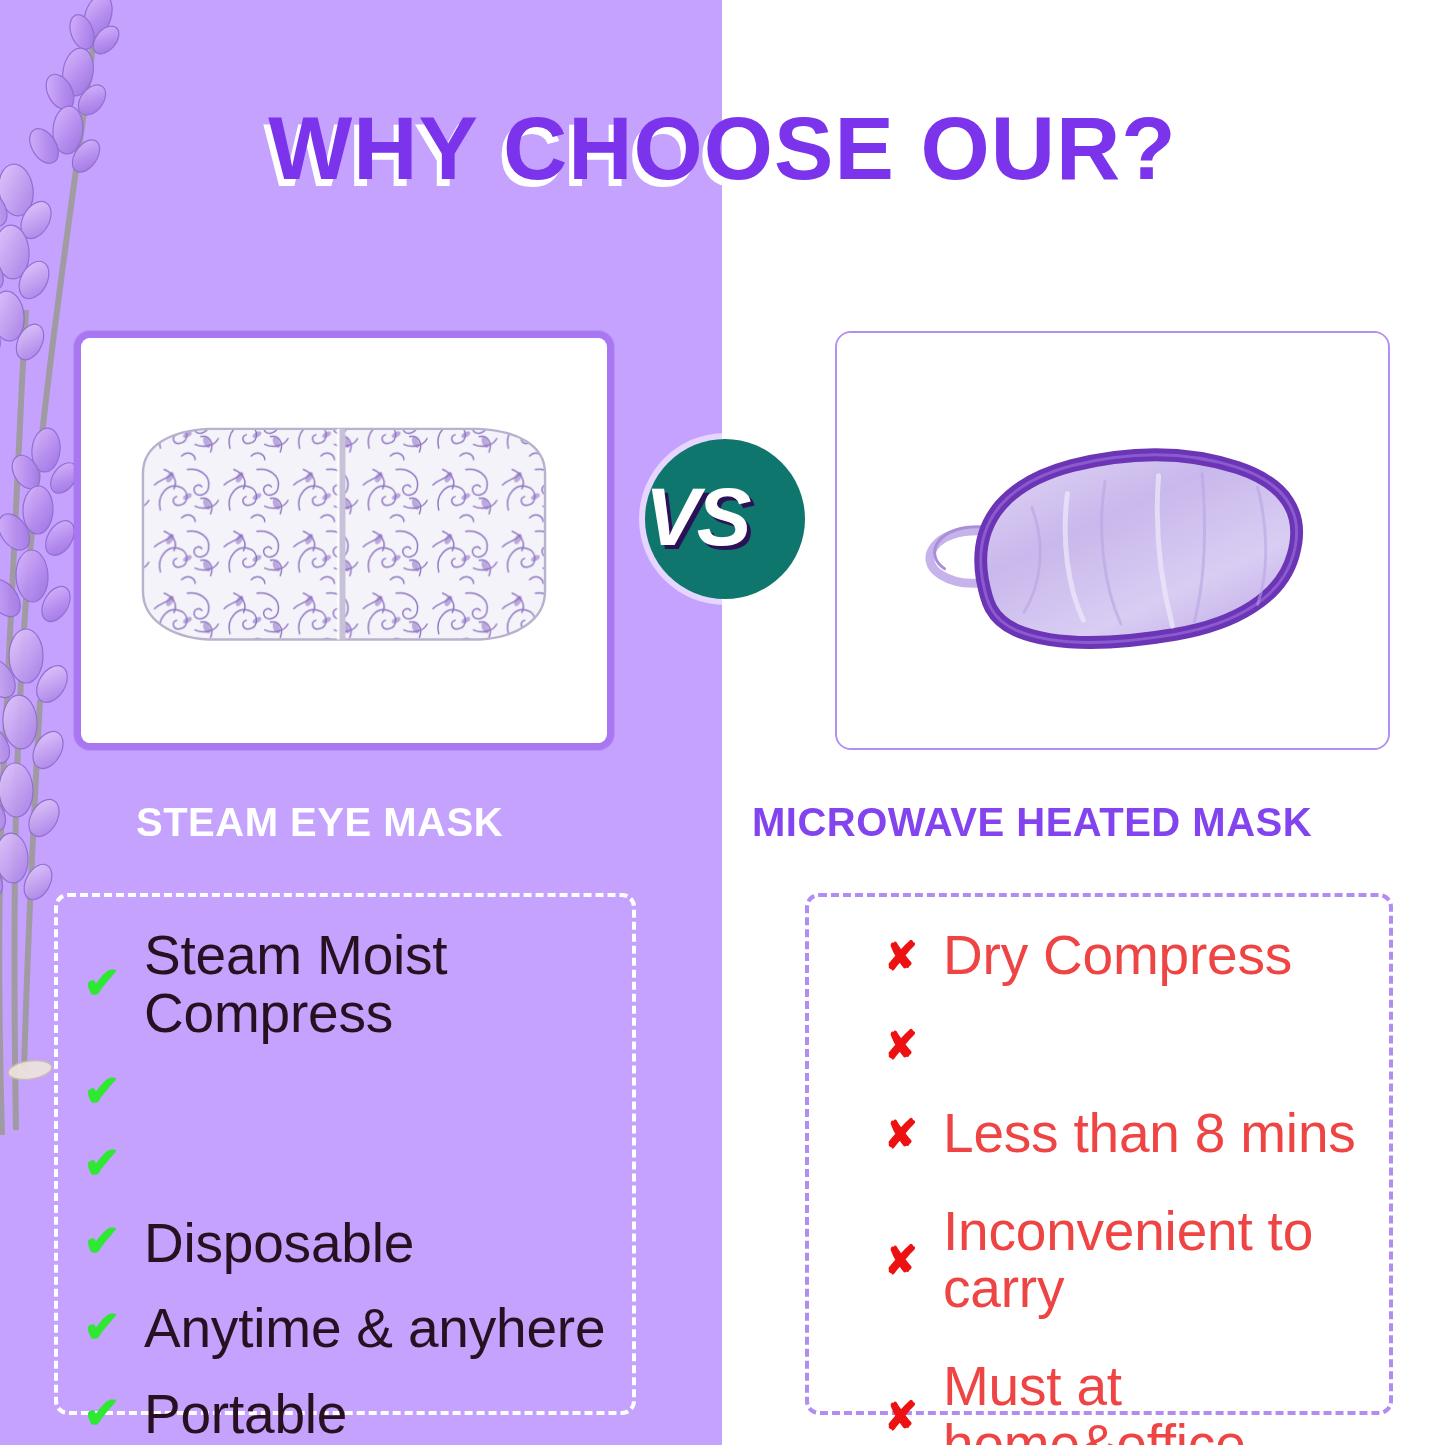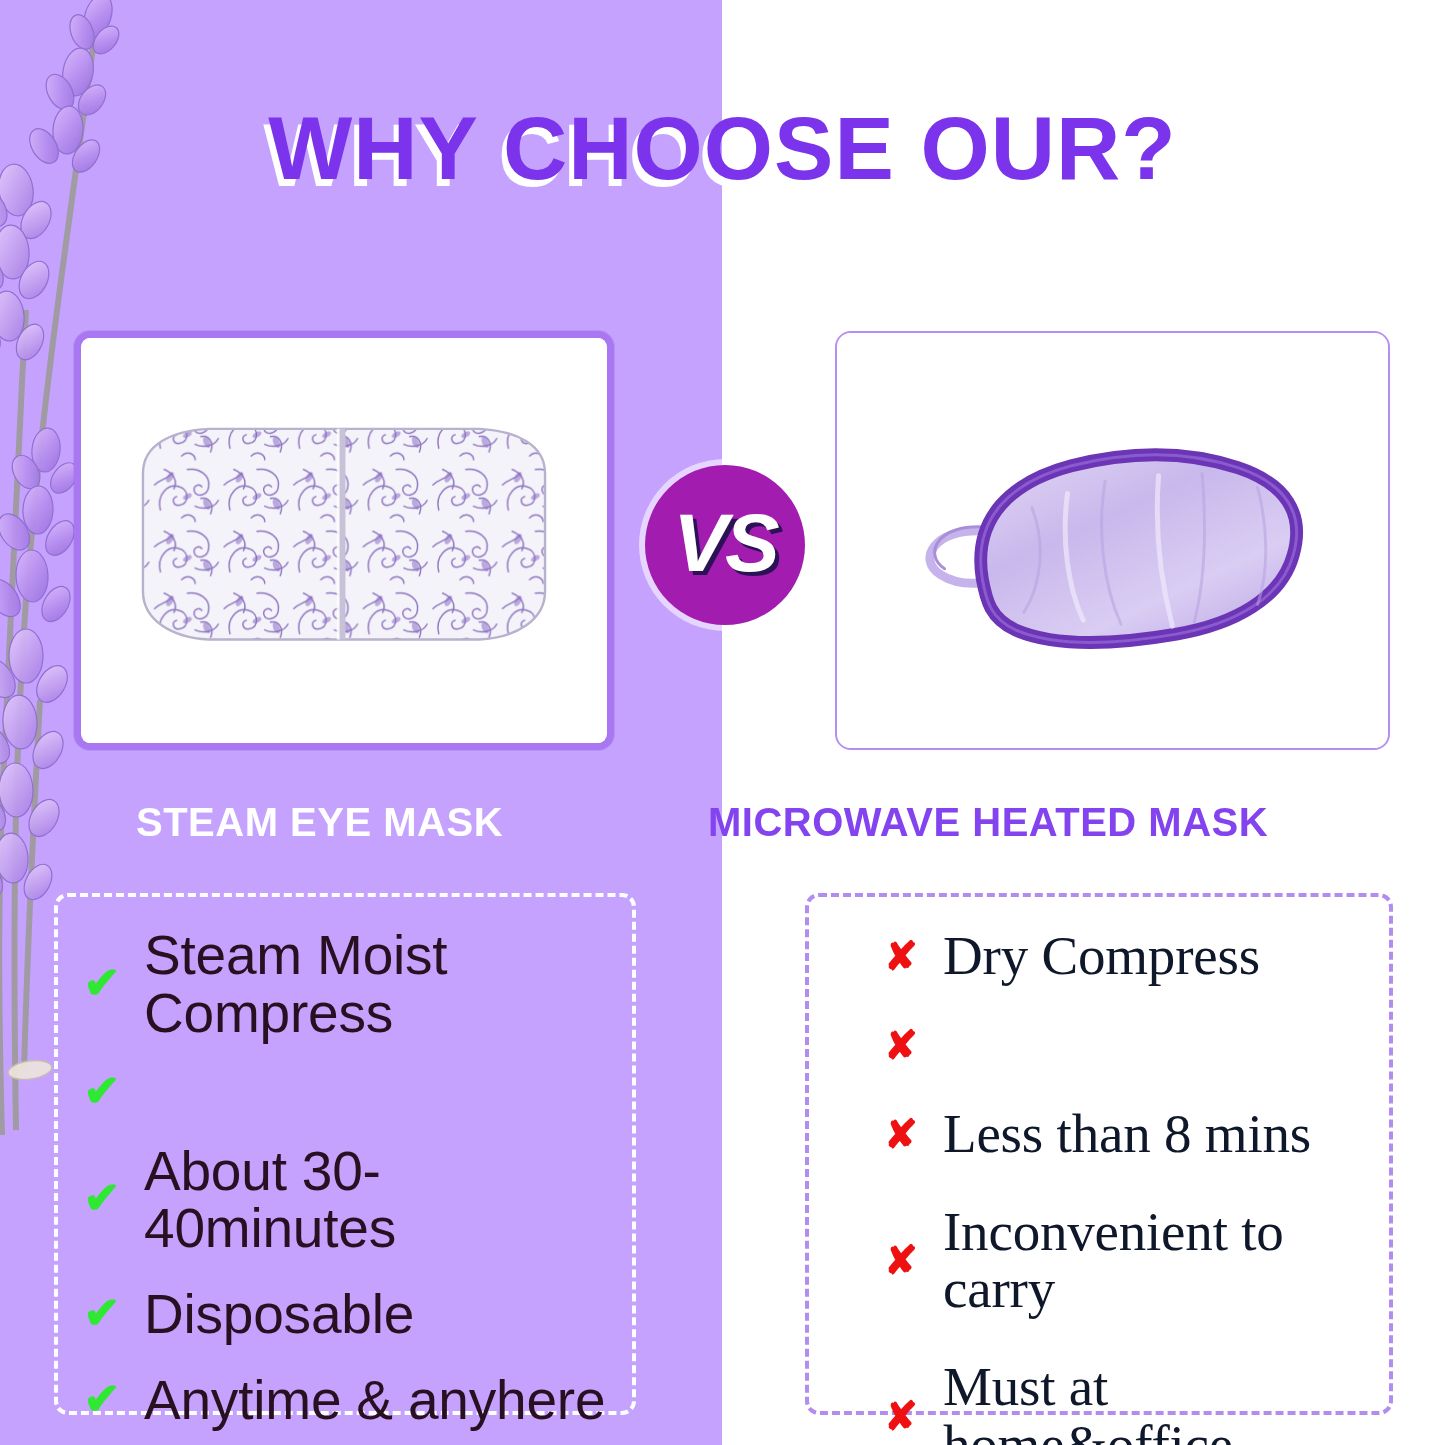--- a/index.html
+++ b/index.html
@@ -61,26 +61,26 @@
   .card-right {
     left:835px; top:331px;
     width:555px; height:419px;
     border:2px solid #b58ef2;
   }
   .card svg { display:block; width:100%; height:100%; }
 
   
   .vs-badge {
     position:absolute;
-    left:645px; top:465px;
+    left:645px; top:439px;
     width:160px; height:160px;
     border-radius:50%;
-    background:#a21caf;
+    background:#0f766e;
     box-shadow:0 0 0 6px rgba(255,255,255,.55);
-    display:flex; align-items:center; justify-content:center;
+    display:flex; align-items:center; 
   }
   .vs-text {
     font-size:82px;
     font-weight:bold;
     font-style:italic;
     color:#ffffff;
     letter-spacing:-3px;
     text-shadow:4px 4px 0 #2b1256;
     line-height:1;
     transform:translateY(-2px);
@@ -88,21 +88,21 @@
 
   
   .heading {
     position:absolute;
     font-size:40px;
     font-weight:bold;
     letter-spacing:0.5px;
     white-space:nowrap;
   }
   .heading-left  { left:136px; top:800px; color:#ffffff; }
-  .heading-right { left:708px; top:800px; color:#8344ef; }
+  .heading-right { left:752px; top:800px; color:#8344ef; }
 
   
   .list-box {
     position:absolute;
     border-radius:14px;
     padding:30px 20px 30px 24px;
     display:flex;
     flex-direction:column;
     justify-content:flex-start;
   }
@@ -143,21 +143,21 @@
     color:#ee1111;
     font-size:40px;
     font-weight:bold;
   }
   .item-text {
     font-size:55px;
     line-height:1.05;
     letter-spacing:-0.2px;
   }
   .list-left .item-text  { color:#281020; }
-  .list-right .item-text { color:#0f172a;font-family:Liberation Serif, serif; }
+  .list-right .item-text { color:#ef4444; }
   .list-right .item { padding-left:48px; }
 </style>
 </head>
 <body>
 
 <div id="page">
 
   <div class="bg-left"></div>
   <div class="bg-right"></div>
 
@@ -329,21 +329,20 @@
   <div class="list-box list-left">
     <div class="item">
       <span class="mark mark-check">✔</span>
       <span class="item-text">Steam Moist Compress</span>
     </div>
     <div class="item">
       <span class="mark mark-check">✔</span>
     </div>
     <div class="item">
       <span class="mark mark-check">✔</span>
-      <span class="item-text">About 30-40minutes</span>
     </div>
     <div class="item">
       <span class="mark mark-check">✔</span>
       <span class="item-text">Disposable</span>
     </div>
     <div class="item">
       <span class="mark mark-check">✔</span>
       <span class="item-text">Anytime &amp; anyhere</span>
     </div>
     <div class="item">

